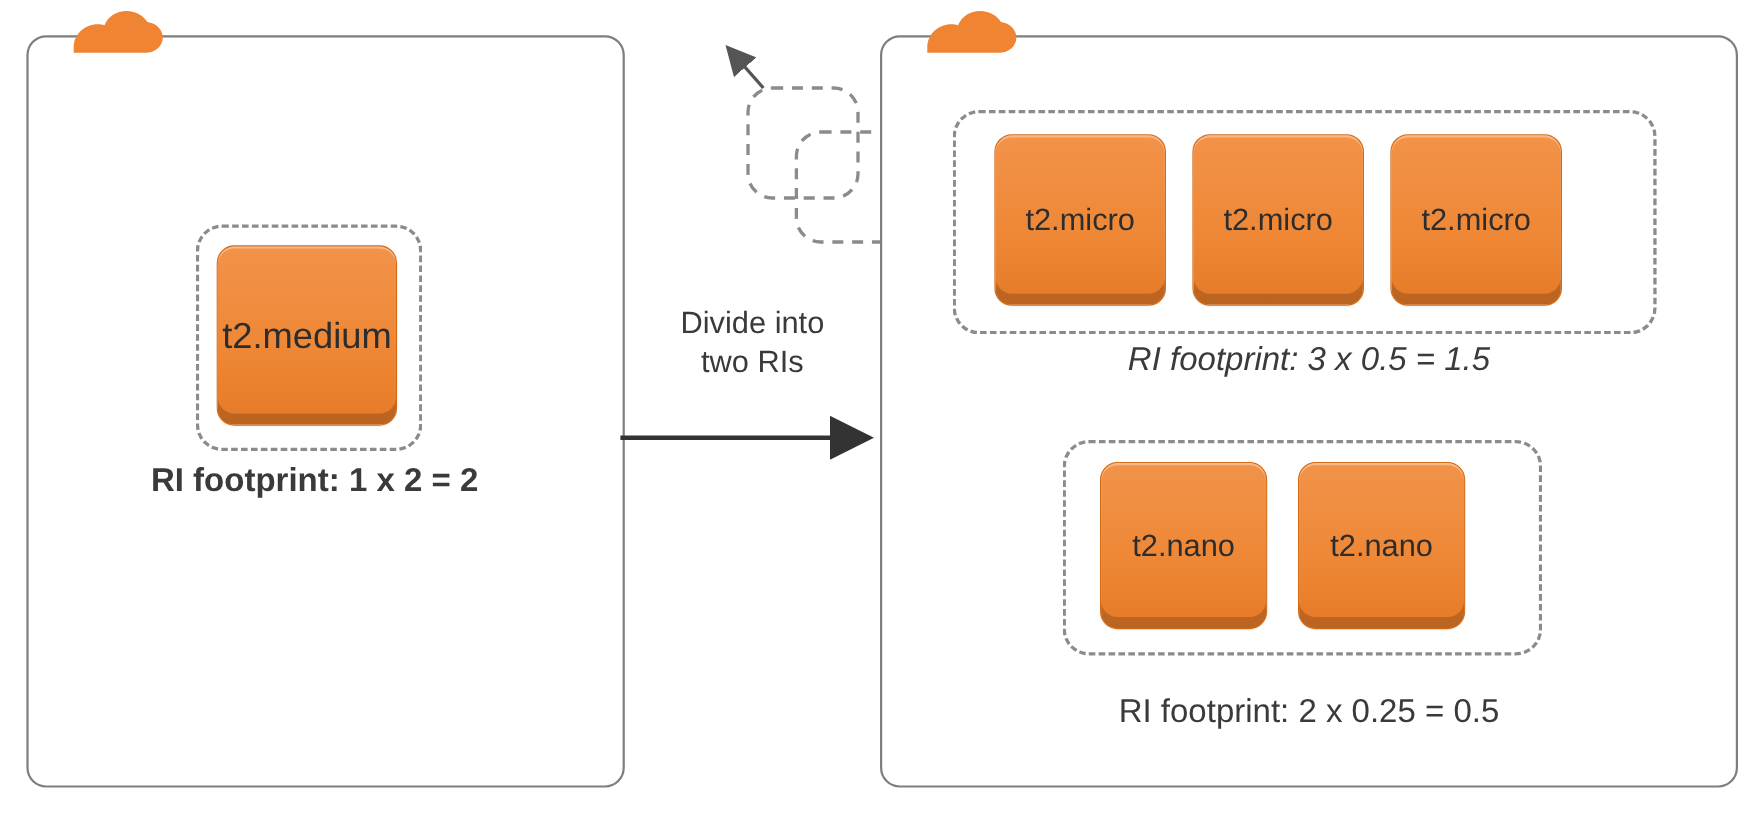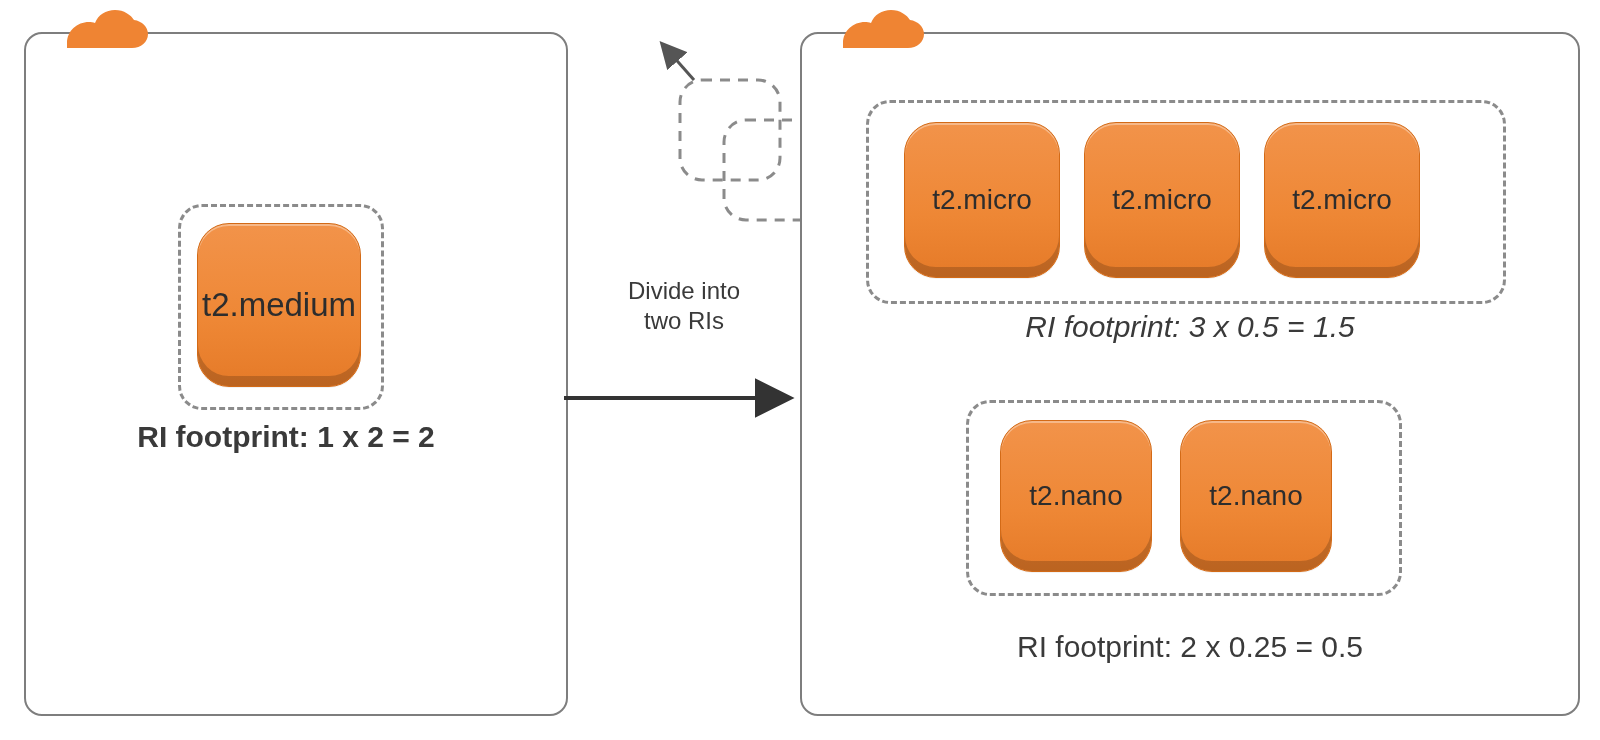--- a/index.html
+++ b/index.html
@@ -31,21 +31,21 @@
   .cloud-icon svg { display: block; }
 
   .dashed-group {
     position: absolute;
     border: 3px dashed #8b8b8b;
     border-radius: 24px;
   }
 
   .instance {
     position: absolute;
-    border-radius: 32px;
+    border-radius: 16px;
     background: linear-gradient(#f2934a 0%, #ee8735 60%, #e57a28 100%);
     box-shadow: inset 0 -10px 0 rgba(0,0,0,0.18),
                 inset 0 2px 0 rgba(255,255,255,0.35),
                 0 1px 0 rgba(0,0,0,0.05);
     border: 1px solid #d36a16;
     font-size: 28px;
     font-weight: 400;
     color: #2d2d2d;
     display: flex;
     align-items: center;
@@ -86,21 +86,21 @@
   #group-nano   { left: 966px;  top: 400px; width: 430px; height: 190px; }
   #inst-nano-0  { left: 1000px; top: 420px; width: 150px; height: 150px; }
   #inst-nano-1  { left: 1180px; top: 420px; width: 150px; height: 150px; }
   #cap-nano     { left: 940px;  top: 602px; width: 500px; margin-top: 28px; }
 
   
   #center-label {
     position: absolute;
     left: 574px; top: 276px;
     width: 220px;
-    font-size: 24px;
+    font-size: 28px;
     text-align: center;
     line-height: 1.25;
   }
 
   #arrow-main {
     position: absolute;
     left: 560px; top: 378px;
     width: 240px; height: 40px;
   }
 

